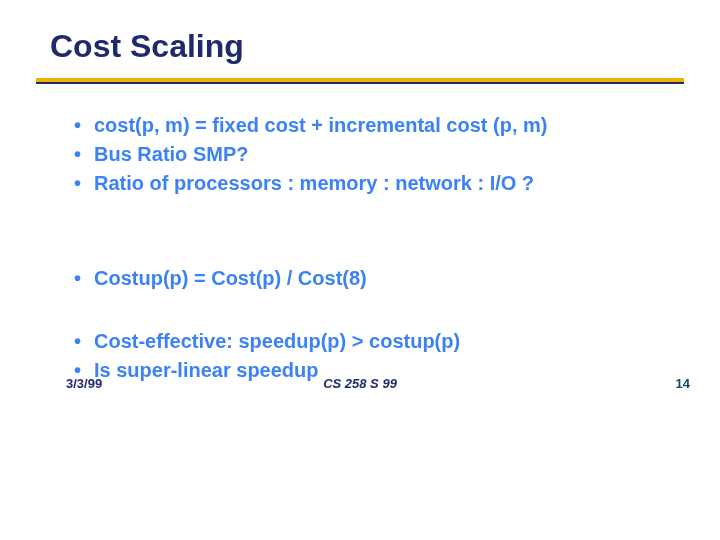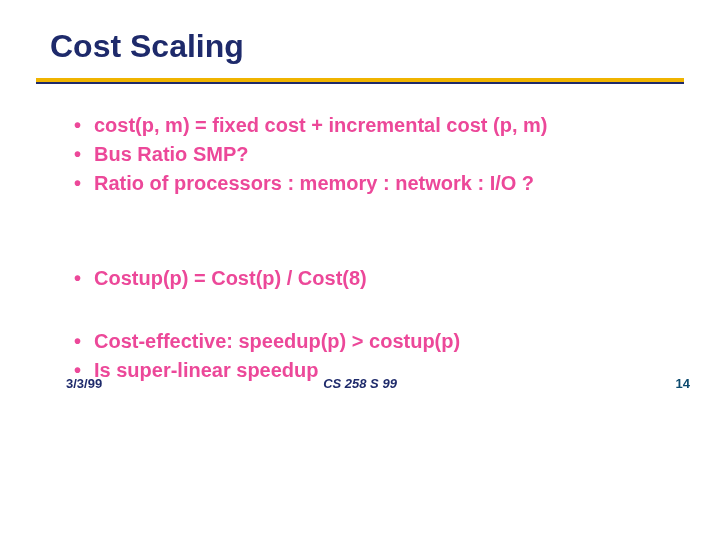--- a/index.html
+++ b/index.html
@@ -41,21 +41,21 @@
     height: 2px;
     background: #1e2a6b;
   }
   .body {
     position: absolute;
     left: 70px;
     top: 110px;
     width: 590px;
     font-size: 20px;
     font-weight: bold;
-    color: #ec4899;
+    color: #3b82f6;
     line-height: 1.35;
   }
   .body ul {
     list-style: none;
     margin: 0;
     padding: 0;
   }
   .body li {
     position: relative;
     padding-left: 24px;

